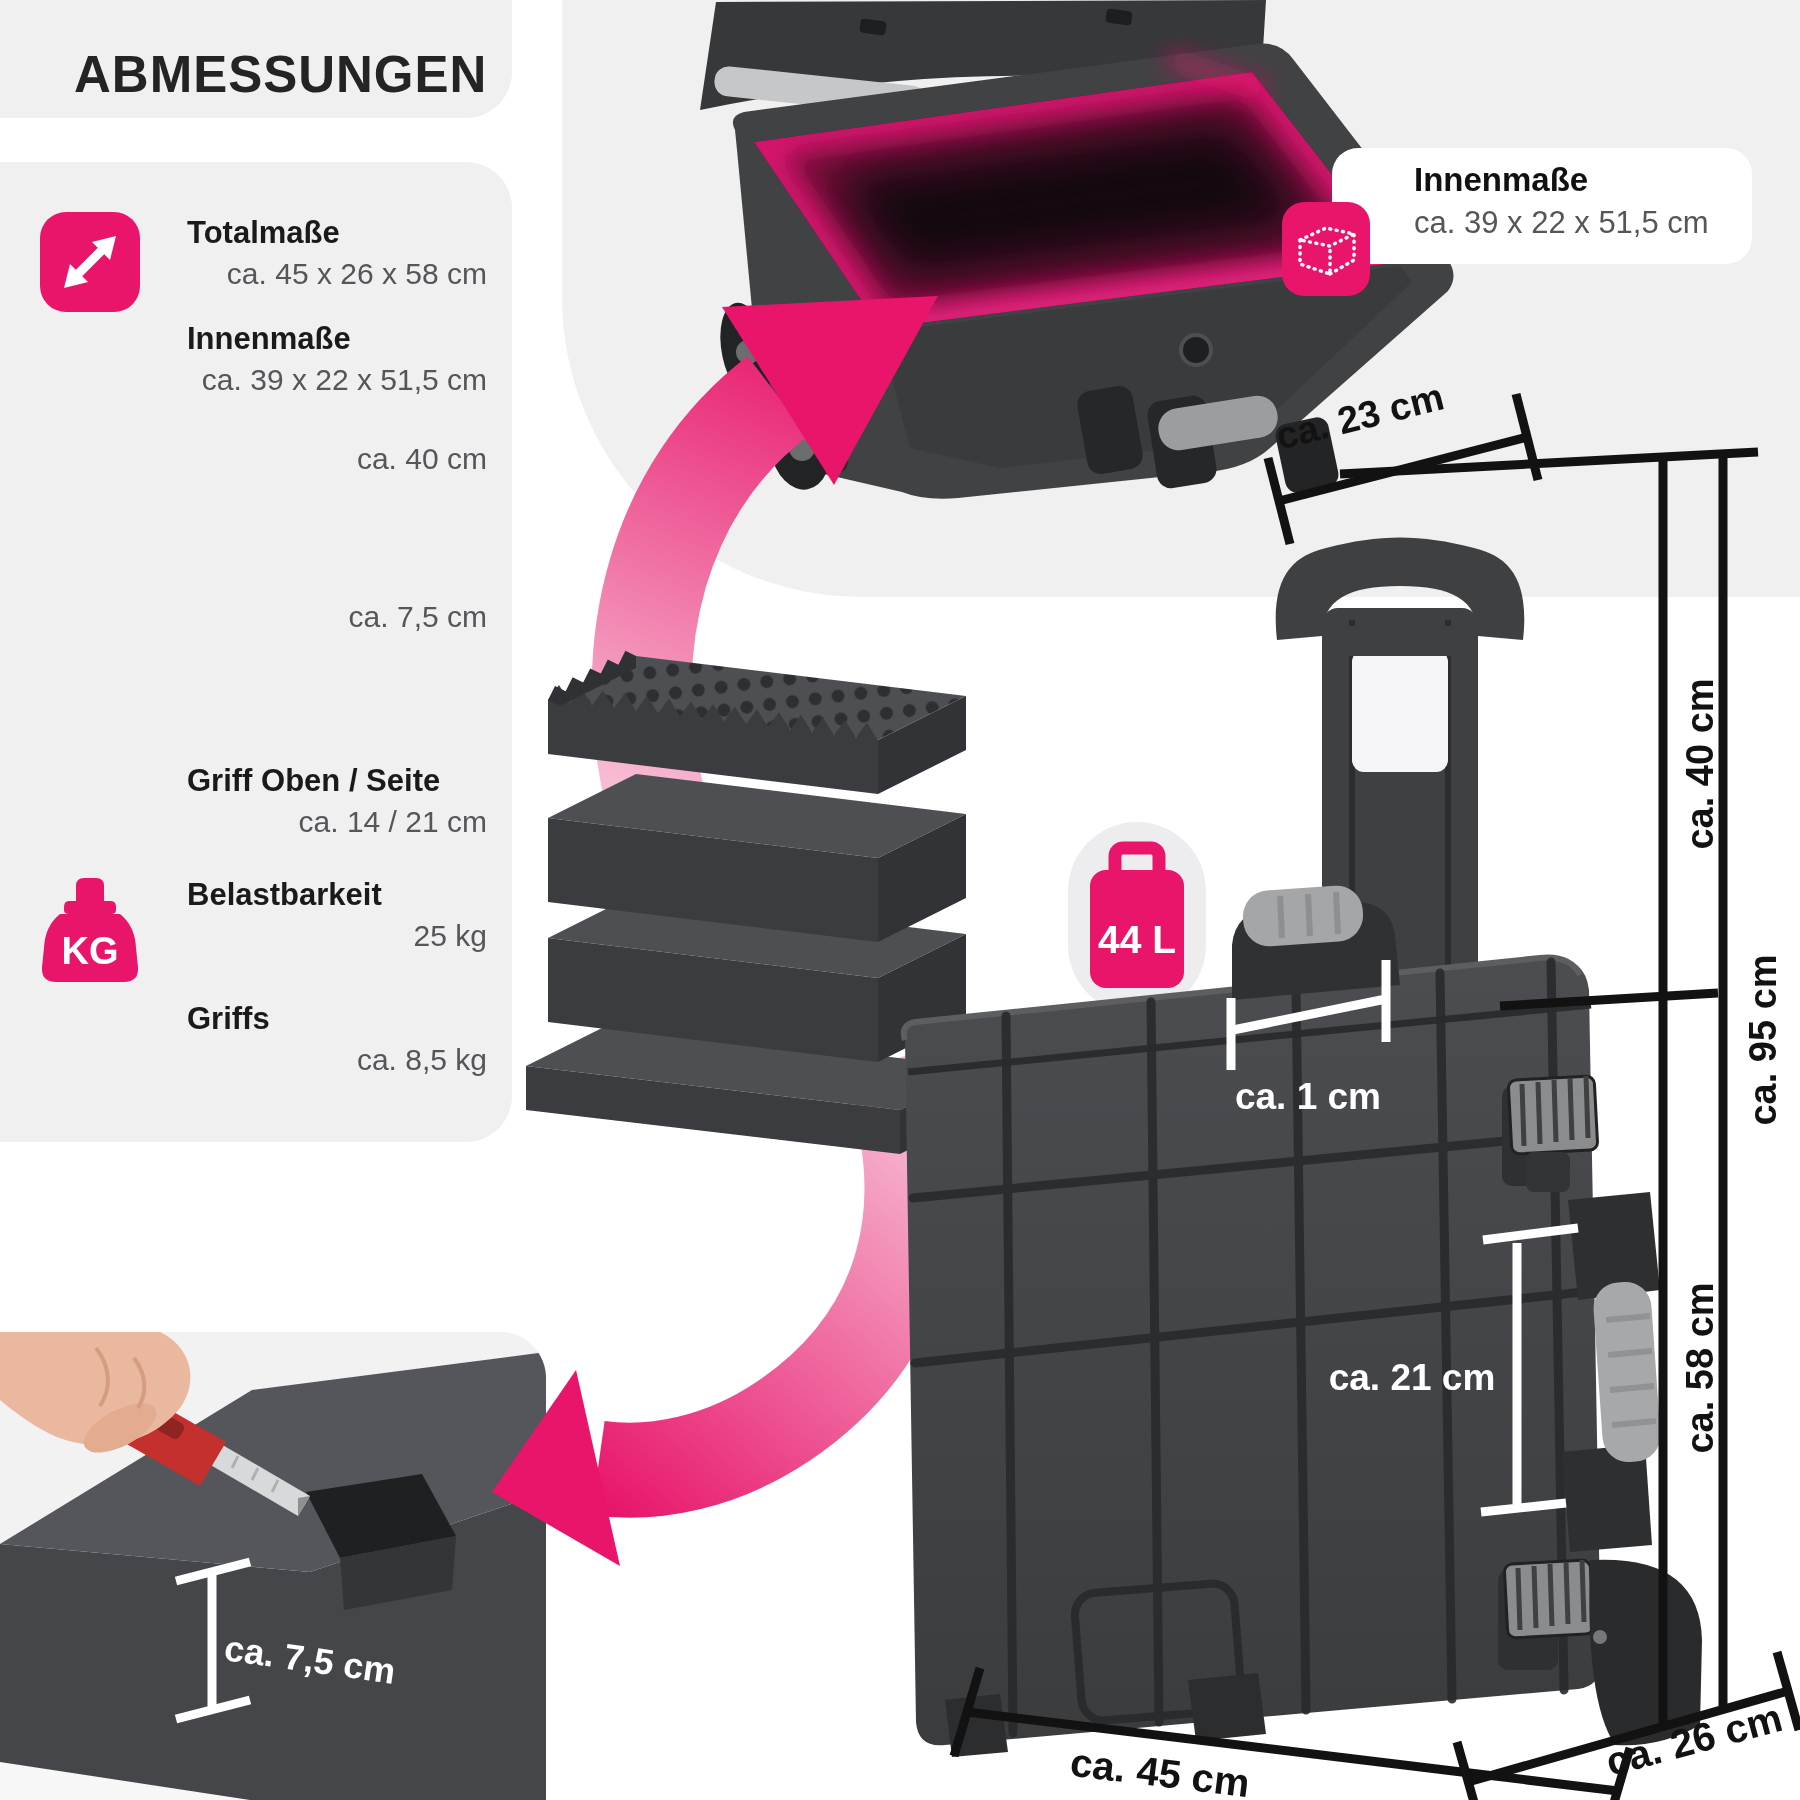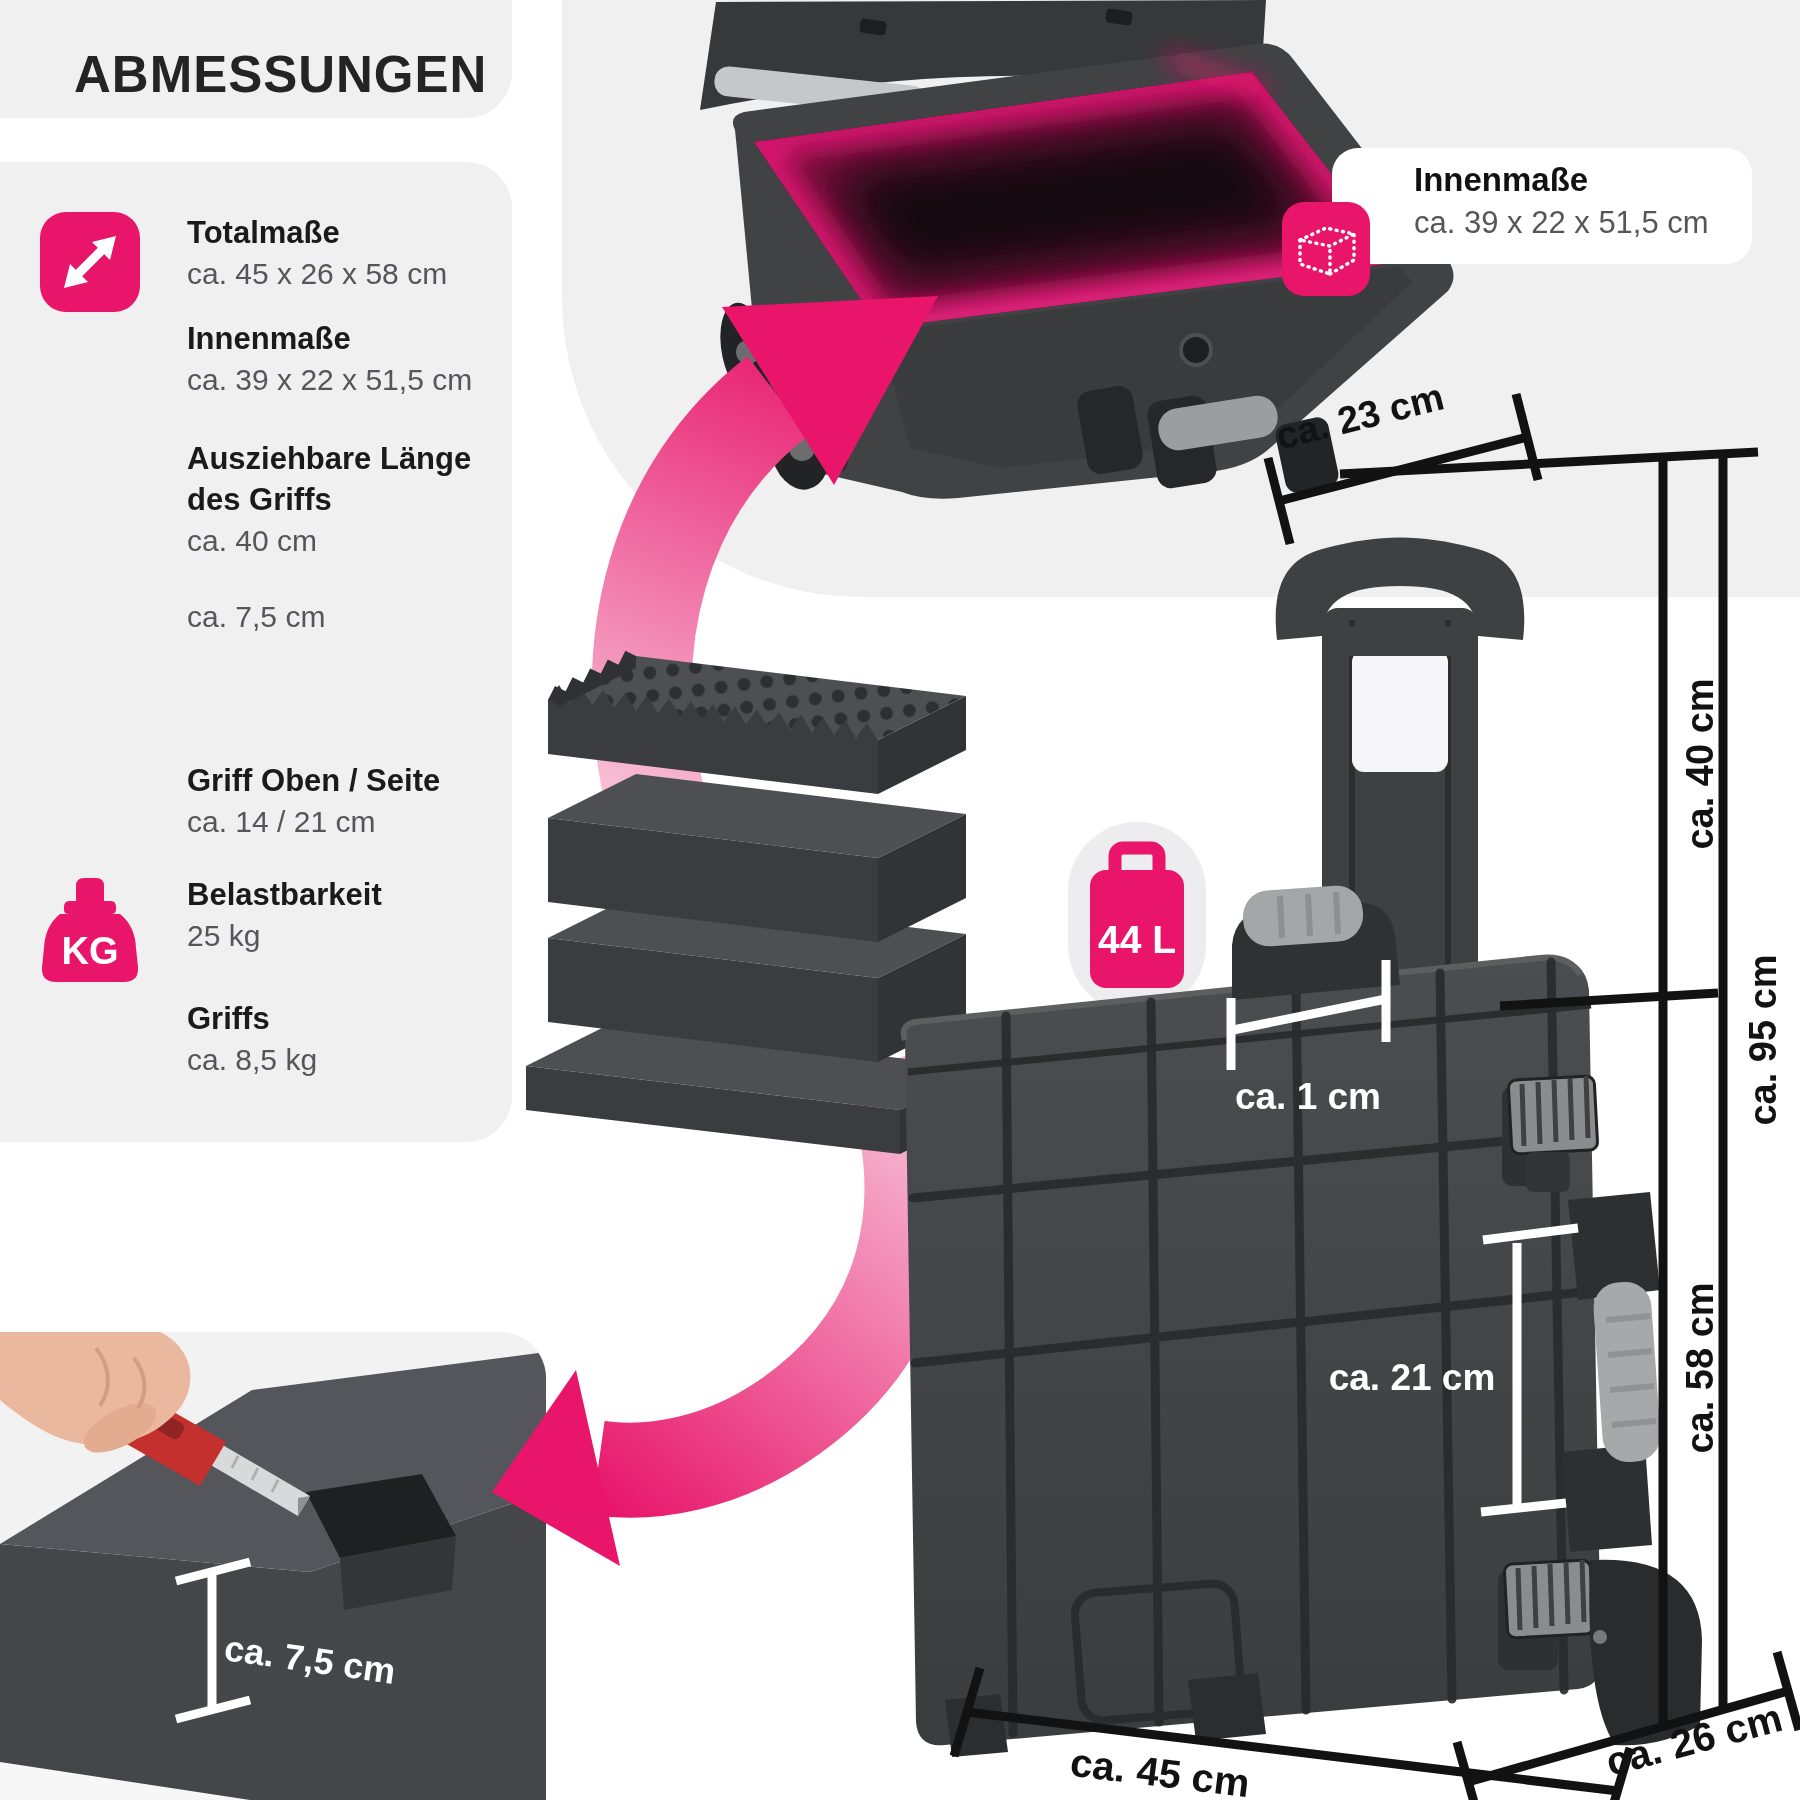--- a/index.html
+++ b/index.html
@@ -10,21 +10,21 @@
        font-family:"Liberation Sans", sans-serif;}
   .panel{position:absolute;background:var(--panel);z-index:10;}
   #panel-title{left:0;top:0;width:512px;height:118px;border-radius:0 0 46px 0;}
   #panel-specs{left:0;top:162px;width:512px;height:980px;border-radius:0 46px 46px 0;}
   #panel-photo{left:0;top:1332px;width:546px;height:468px;border-radius:0 46px 0 0;overflow:hidden;}
   #panel-case{left:562px;top:-40px;width:1288px;height:637px;border-bottom-left-radius:300px;}
   h1{position:absolute;left:58px;top:0;margin:16px;line-height:118px;font-size:51px;
      letter-spacing:1px;color:#242424;z-index:11;}
   .spec{position:absolute;left:163px;width:300px;z-index:40;margin-left:24px;}
   .spec .label{font-size:31px;font-weight:bold;color:var(--ink);line-height:41px;}
-  .spec .value{font-size:30px;color:var(--muted);line-height:41px;}
+  .spec .value{font-size:30px;color:var(--muted);line-height:41px;text-align:right;}
   .icn{position:absolute;z-index:41;}
   #callout{position:absolute;left:1332px;top:148px;width:420px;height:116px;background:#fff;
            border-radius:26px;z-index:42;}
   #callout .t{position:absolute;left:82px;top:13px;font-size:33px;font-weight:bold;color:#111;}
   #callout .v{position:absolute;left:82px;top:57px;font-size:31px;color:var(--muted);white-space:nowrap;}
   #badge{position:absolute;left:1068px;top:822px;width:138px;height:192px;background:#ededef;
          border-radius:69px;z-index:25;}
   #badge .vol{position:absolute;left:0;top:96px;width:138px;text-align:center;
               font-size:39px;font-weight:bold;color:#fff;}
   .dim{position:absolute;font-weight:bold;font-size:40px;color:#121212;white-space:nowrap;z-index:50;}
@@ -43,21 +43,20 @@
 
 <div class="spec" style="top:212px">
   <div class="label">Totalmaße</div>
   <div class="value">ca. 45 x 26 x 58 cm</div>
 </div>
 <div class="spec" style="top:318px">
   <div class="label">Innenmaße</div>
   <div class="value">ca. 39 x 22 x 51,5 cm</div>
 </div>
 <div class="spec" style="top:438px">
-  <div class="label">Ausziehbare Länge des Griffs</div>
   <div class="value">ca. 40 cm</div>
 </div>
 <div class="spec" style="top:596px">
   <div class="value">ca. 7,5 cm</div>
 </div>
 <div class="spec" style="top:760px">
   <div class="label">Griff Oben / Seite</div>
   <div class="value">ca. 14 / 21 cm</div>
 </div>
 <div class="spec" style="top:874px">

